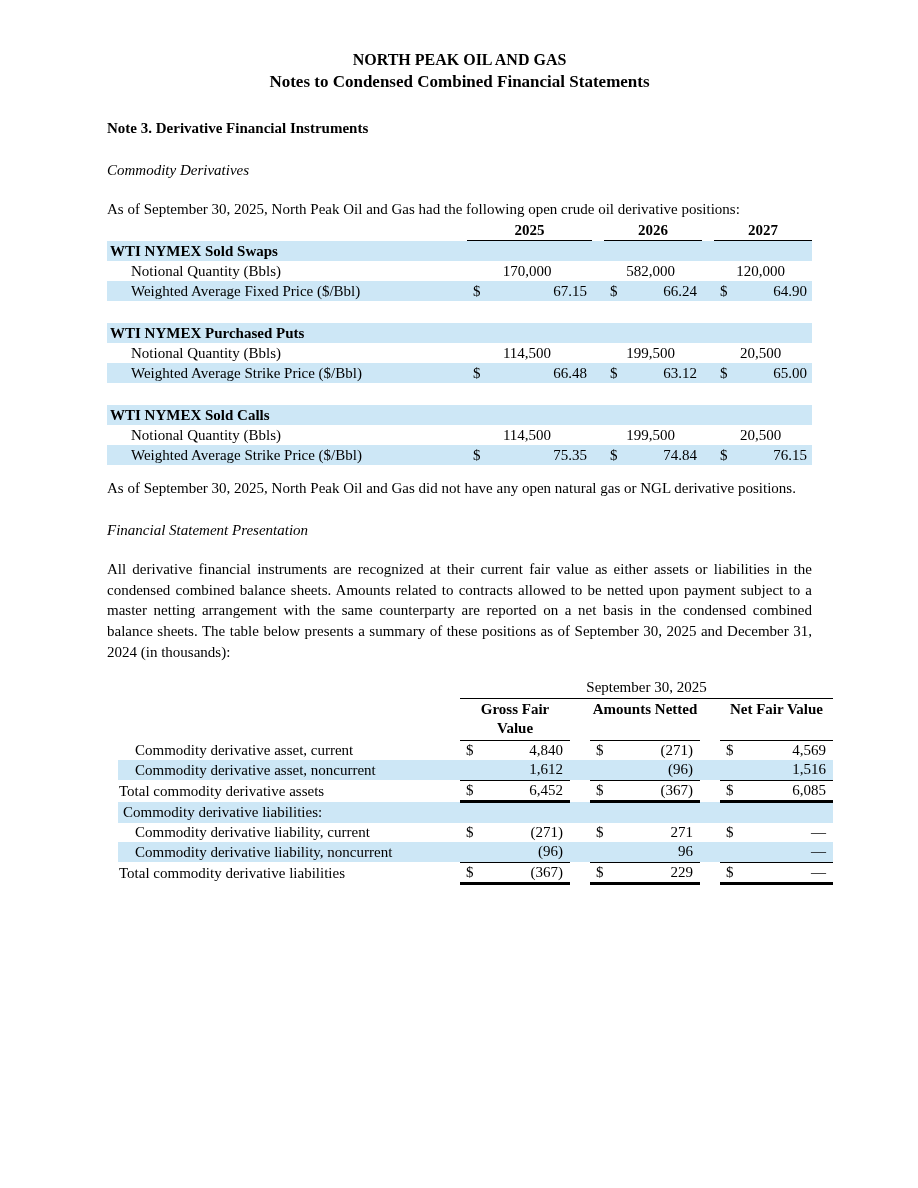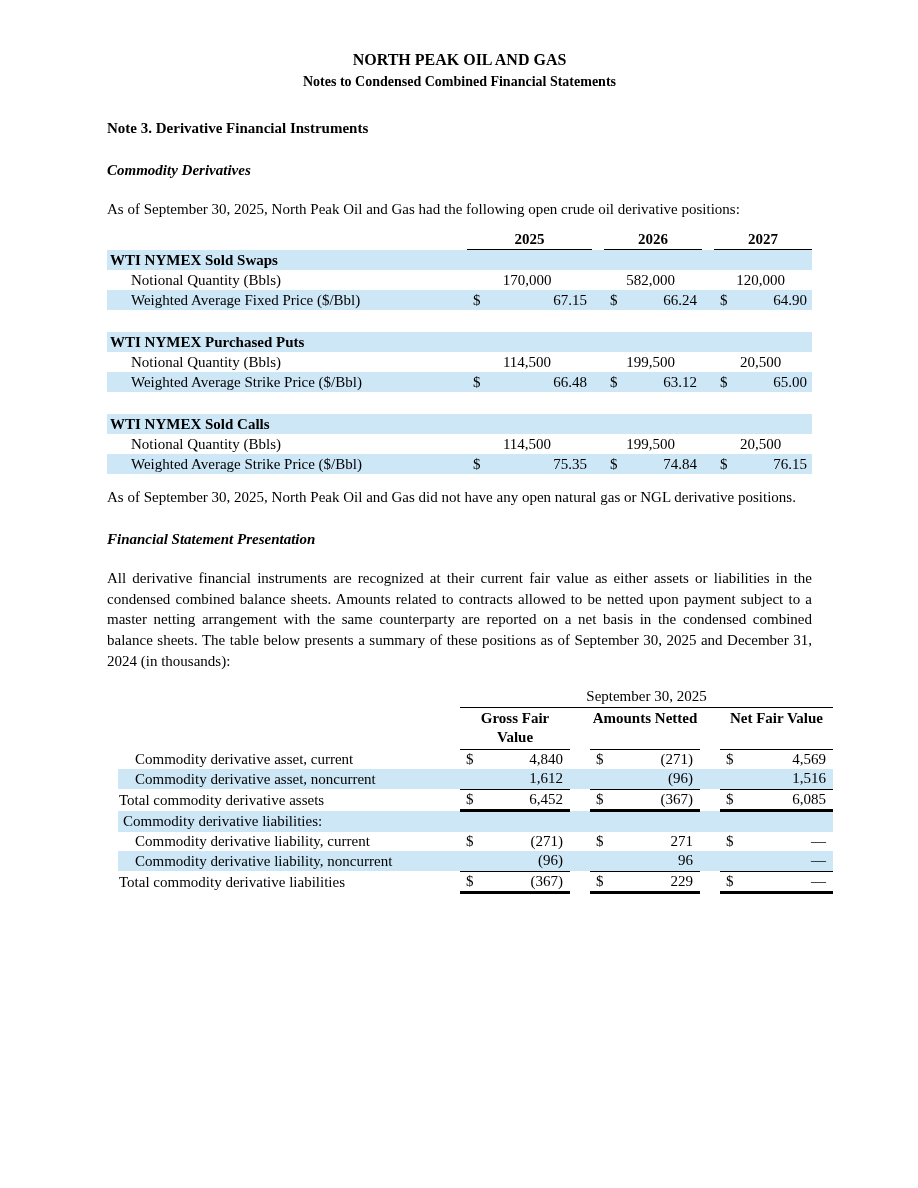--- a/index.html
+++ b/index.html
@@ -3,30 +3,30 @@
 <meta charset="utf-8">
 <style>
   html,body { margin:0; padding:0; background:#fff; }
   .page {
     width:918px; height:1012px; position:relative; box-sizing:border-box;
     background:#fff; color:#000;
     font-family:"Liberation Serif", serif; font-size:15px;
     padding:50px 106px 0 107px; overflow:hidden;
   }
   .doc-title { font-size:16px; font-weight:bold; text-align:center; line-height:20px; }
-  .doc-subtitle { font-size:14px; font-weight:bold; text-align:center; line-height:20px; margin-top:2px; }
+  .doc-subtitle { font-size:17px; font-weight:bold; text-align:center; line-height:20px; margin-top:2px; }
   .note-heading { font-weight:bold; margin-top:26px; line-height:20px; }
-  .section-heading { font-weight:bold; font-style:italic; margin-top:22px; line-height:20px; }
+  .section-heading { font-weight:normal; font-style:italic; margin-top:22px; line-height:20px; }
   .para { margin-top:19px; line-height:20.6px; text-align:justify; }
 
   table { border-collapse:collapse; table-layout:fixed; }
   td { padding:0; font-size:15px; vertical-align:bottom; line-height:20px; height:20px; overflow:hidden; white-space:nowrap; }
 
   
-  .t1 { width:705px; margin-top:9px; }
+  .t1 { width:705px; }
   .t1 td.yearhead { text-align:center; font-weight:bold; border-bottom:1px solid #000; }
   .t1 .sec-header td { font-weight:bold; padding-left:3px; }
   .t1 td.lbl { padding-left:24px; }
   .t1 td.val { text-align:center; padding-right:5px; }
   .t1 td.money .cur { float:left; padding-left:6px; }
   .t1 td.money .num { float:right; padding-right:5px; }
   .t1 tr.shaded td { background:var(--shade); }
   .t1 tr.spacer td { height:22px; line-height:22px; background:#fff; }
 
   

